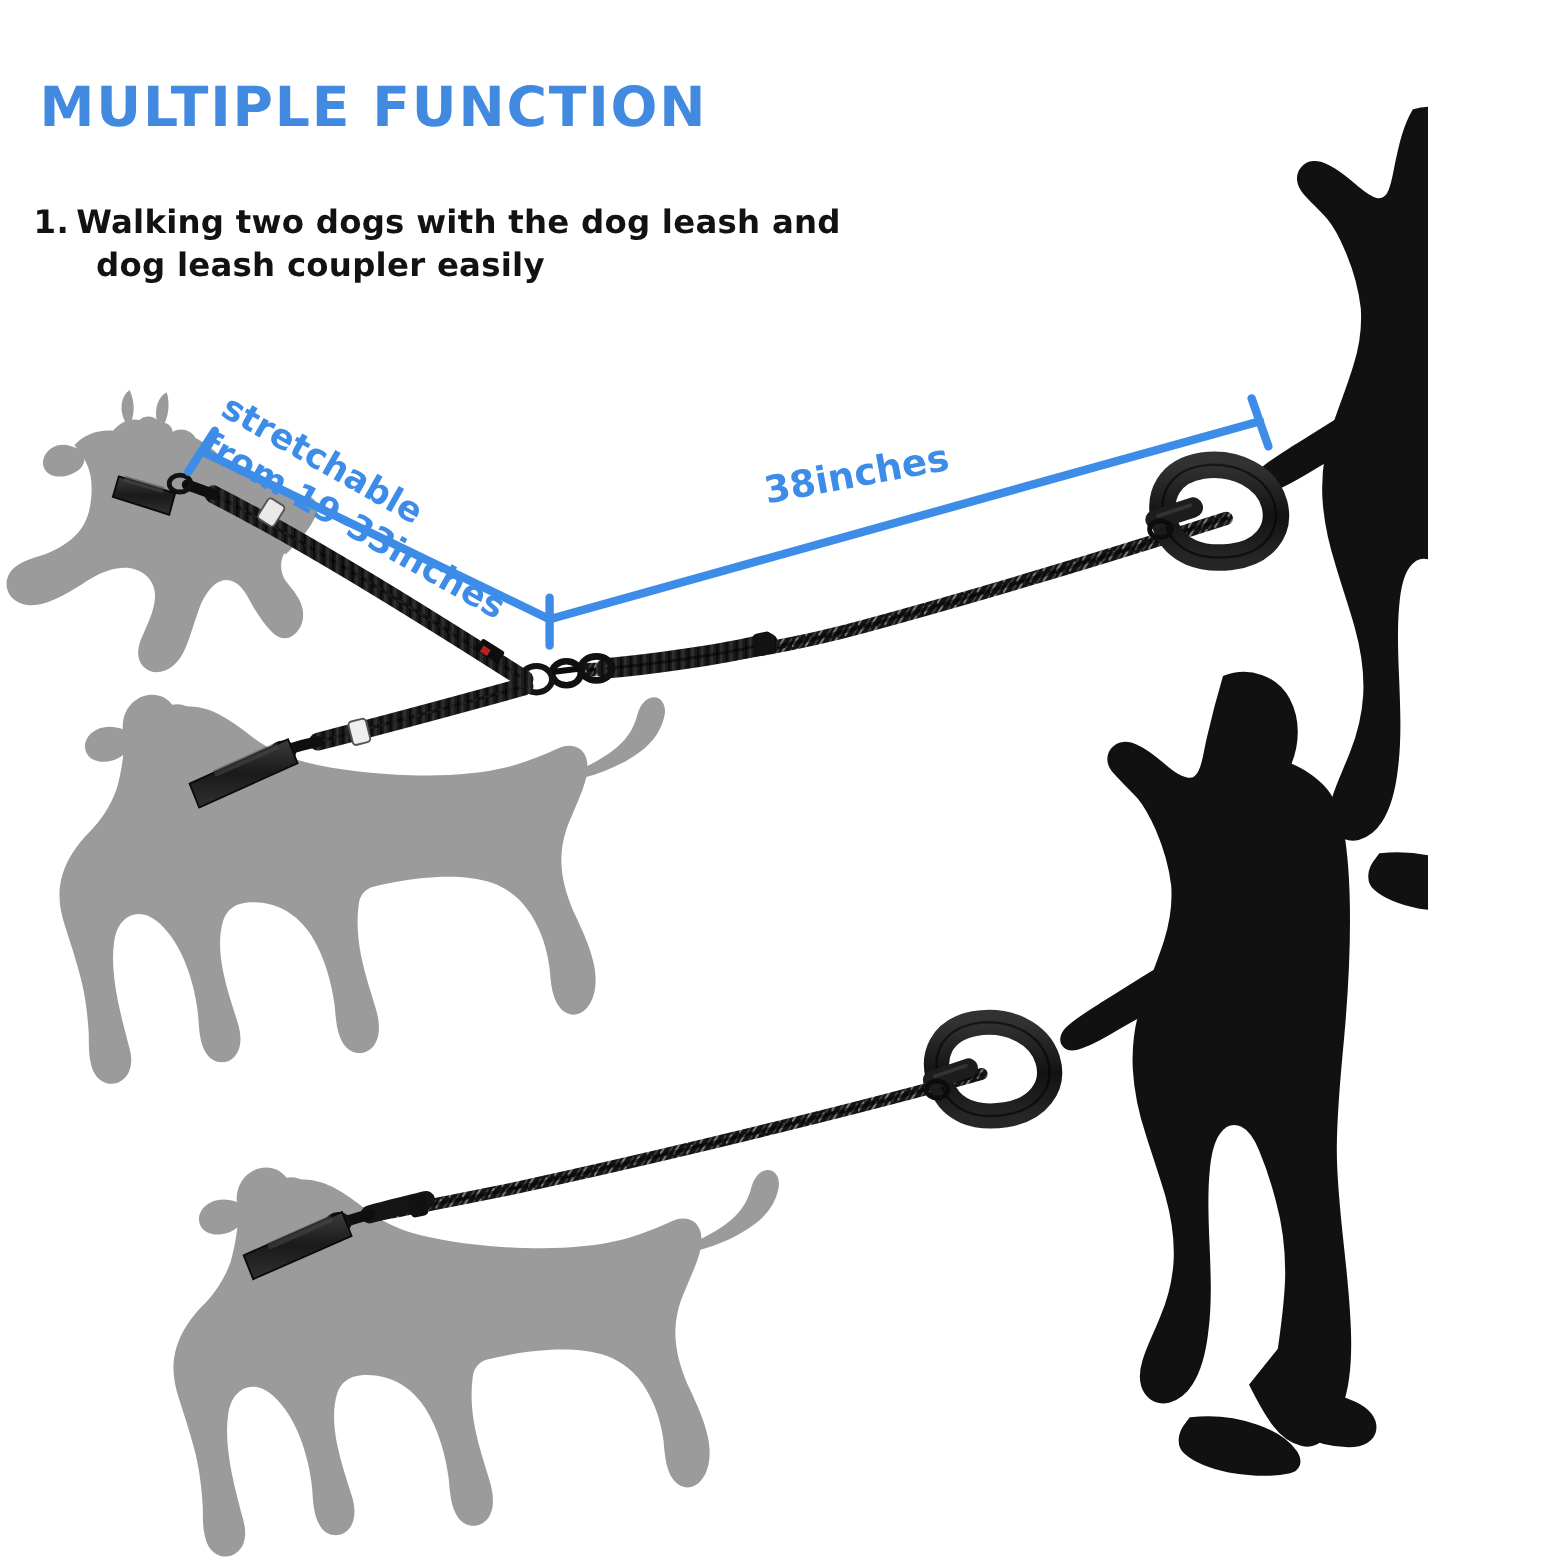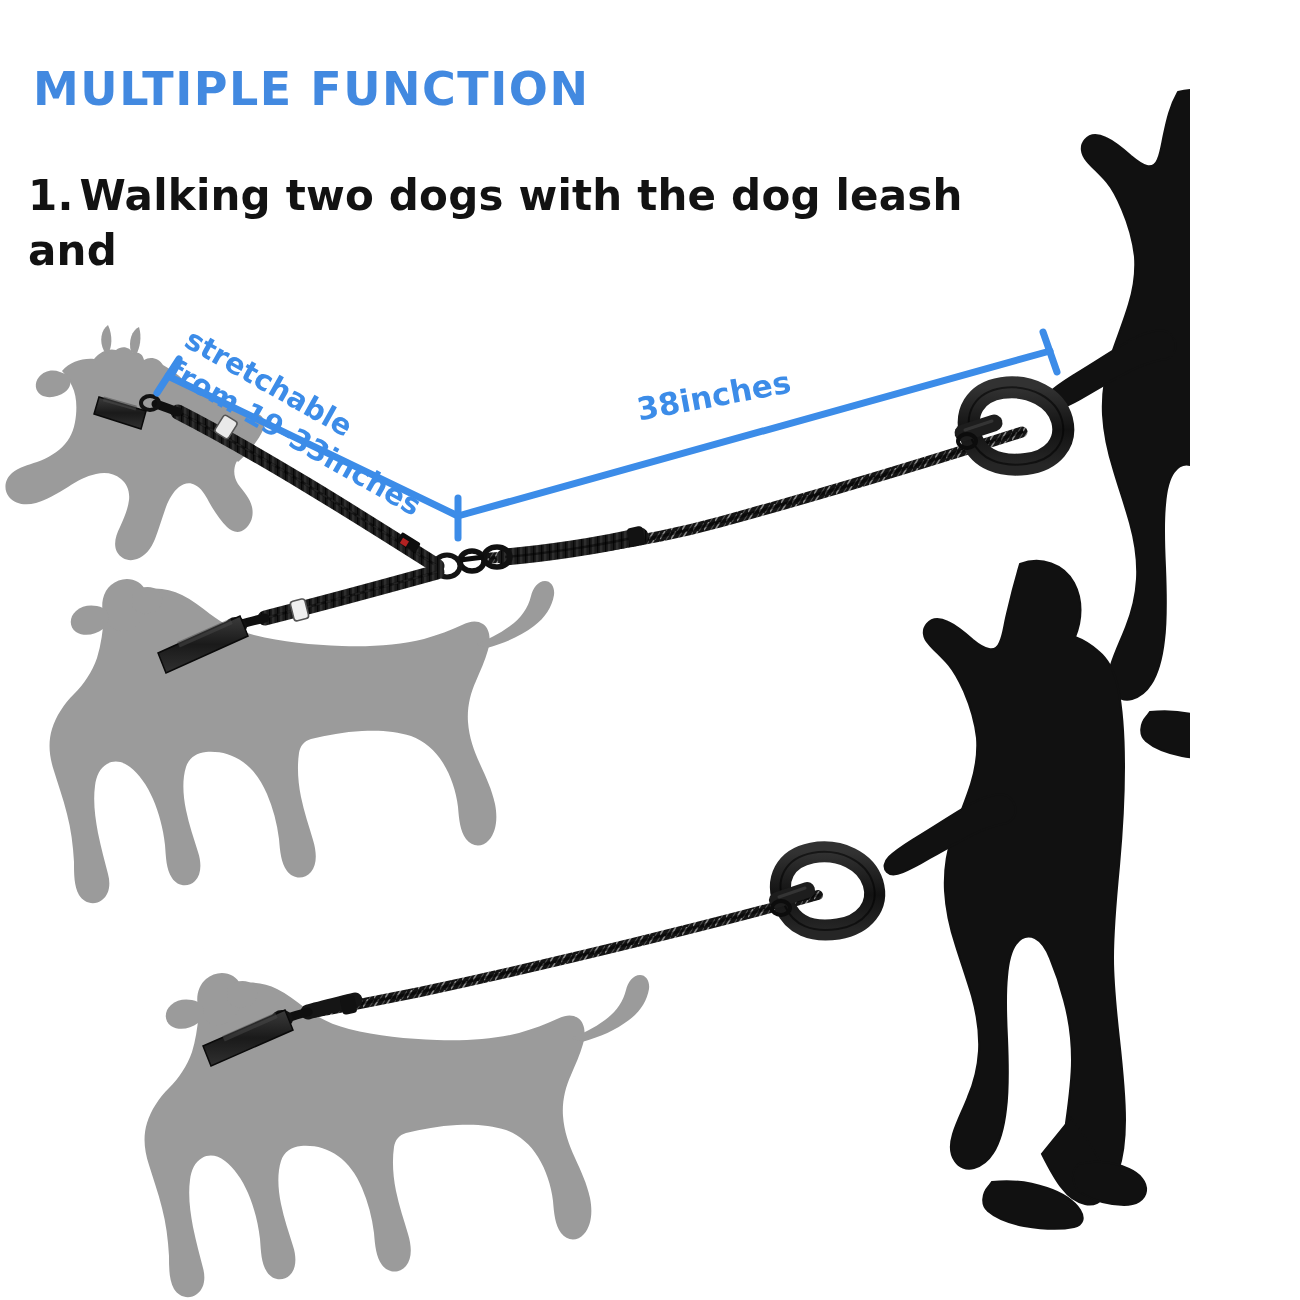--- a/index.html
+++ b/index.html
@@ -42,21 +42,21 @@
     font-size: 46px;
     font-weight: bold;
     letter-spacing: 1.5px;
     color: #4289e0;
     font-family: "DejaVu Sans", sans-serif;
     white-space: nowrap;
   }
   .feature {
     position: absolute;
     color: #121212;
-    font-size: 42px;
+    font-size: 27px;
     font-weight: bold;
     font-family: "DejaVu Sans", sans-serif;
     line-height: 1.32;
     letter-spacing: 0.2px;
   }
   #feature-1 { left: 28px; top: 168px; width: 1010px; }
   #feature-2 { left: 28px; top: 884px; width: 640px; }
   .feature .num { margin-right: 6px; }
   .feature .l2 { display: block; padding-left: 52px; }
 
@@ -441,20 +441,21 @@
       </g>
     </g>
   </svg>
 
   <div class="txt-layer">
 
     <div id="title">MULTIPLE FUNCTION</div>
 
     <div class="feature" id="feature-1">
       <span class="num">1.</span><span>Walking two dogs with the dog leash and</span>
+      <span class="l2">dog leash coupler easily</span>
     </div>
 
 
     <div class="dim-label" id="dim-stretch">
       <span>stretchable</span><br>
       <span>from 19-33inches</span>
     </div>
 
     <div class="dim-label" id="dim-38">38inches</div>
   </div>

